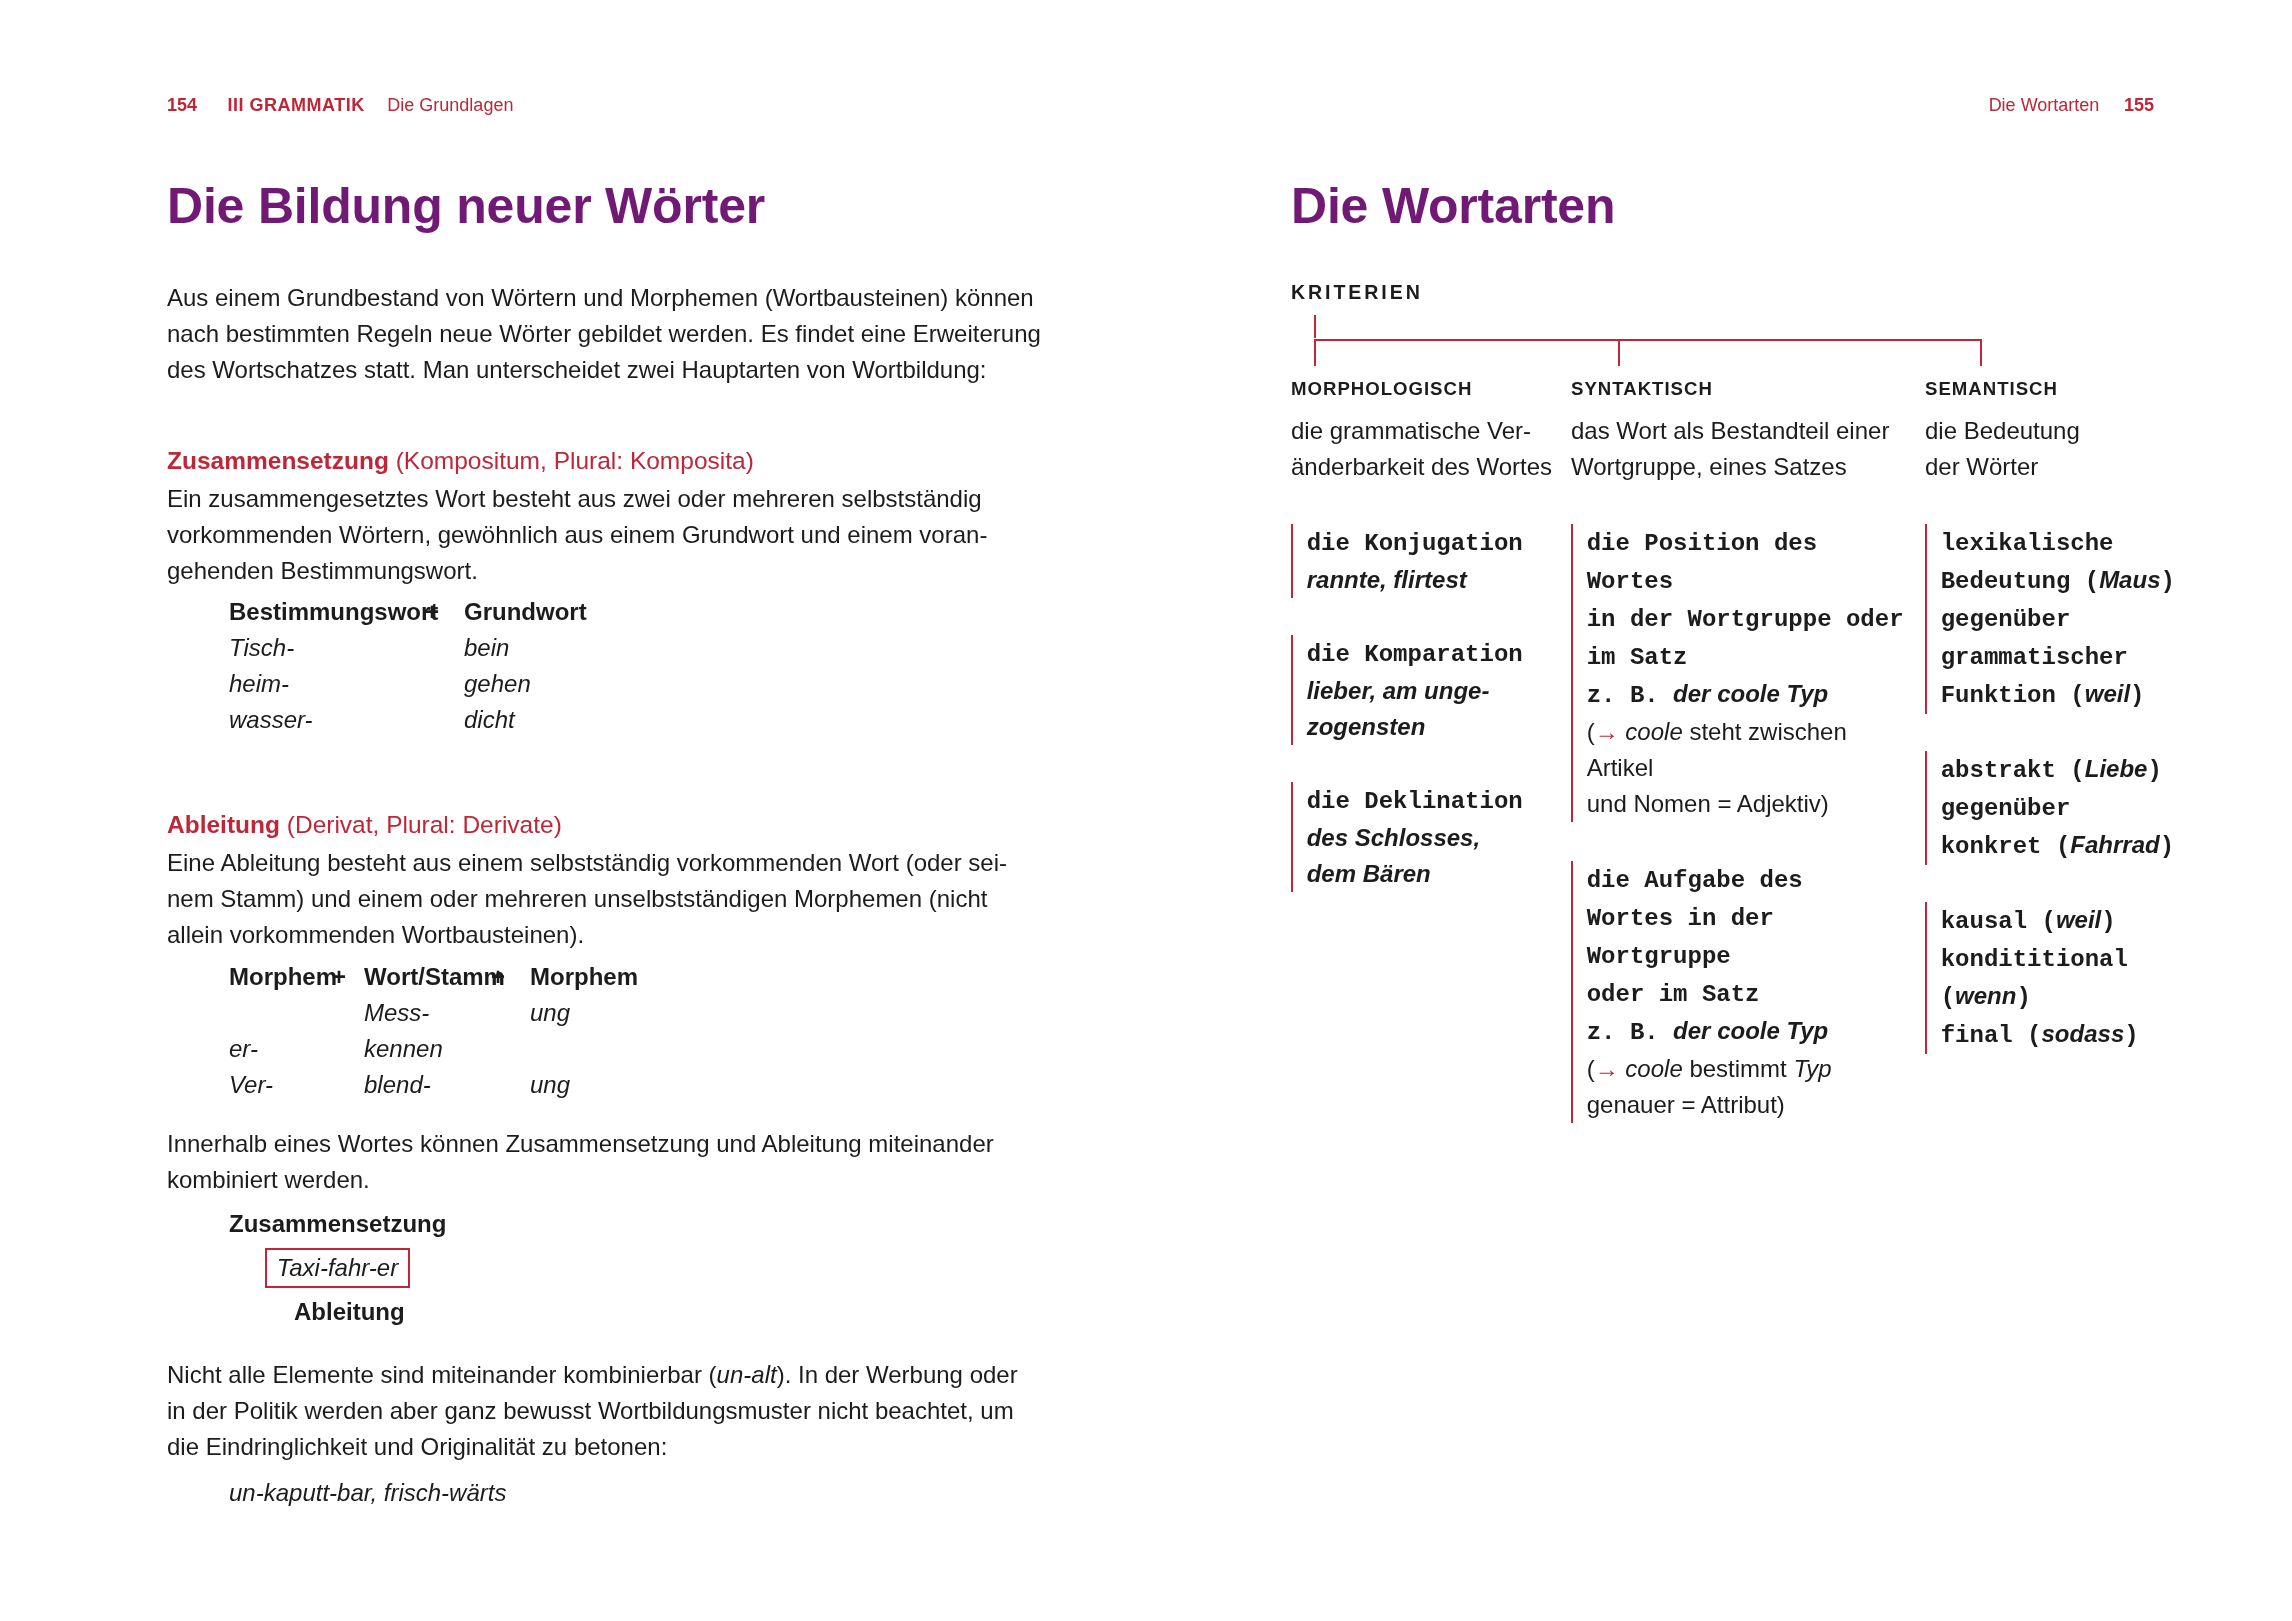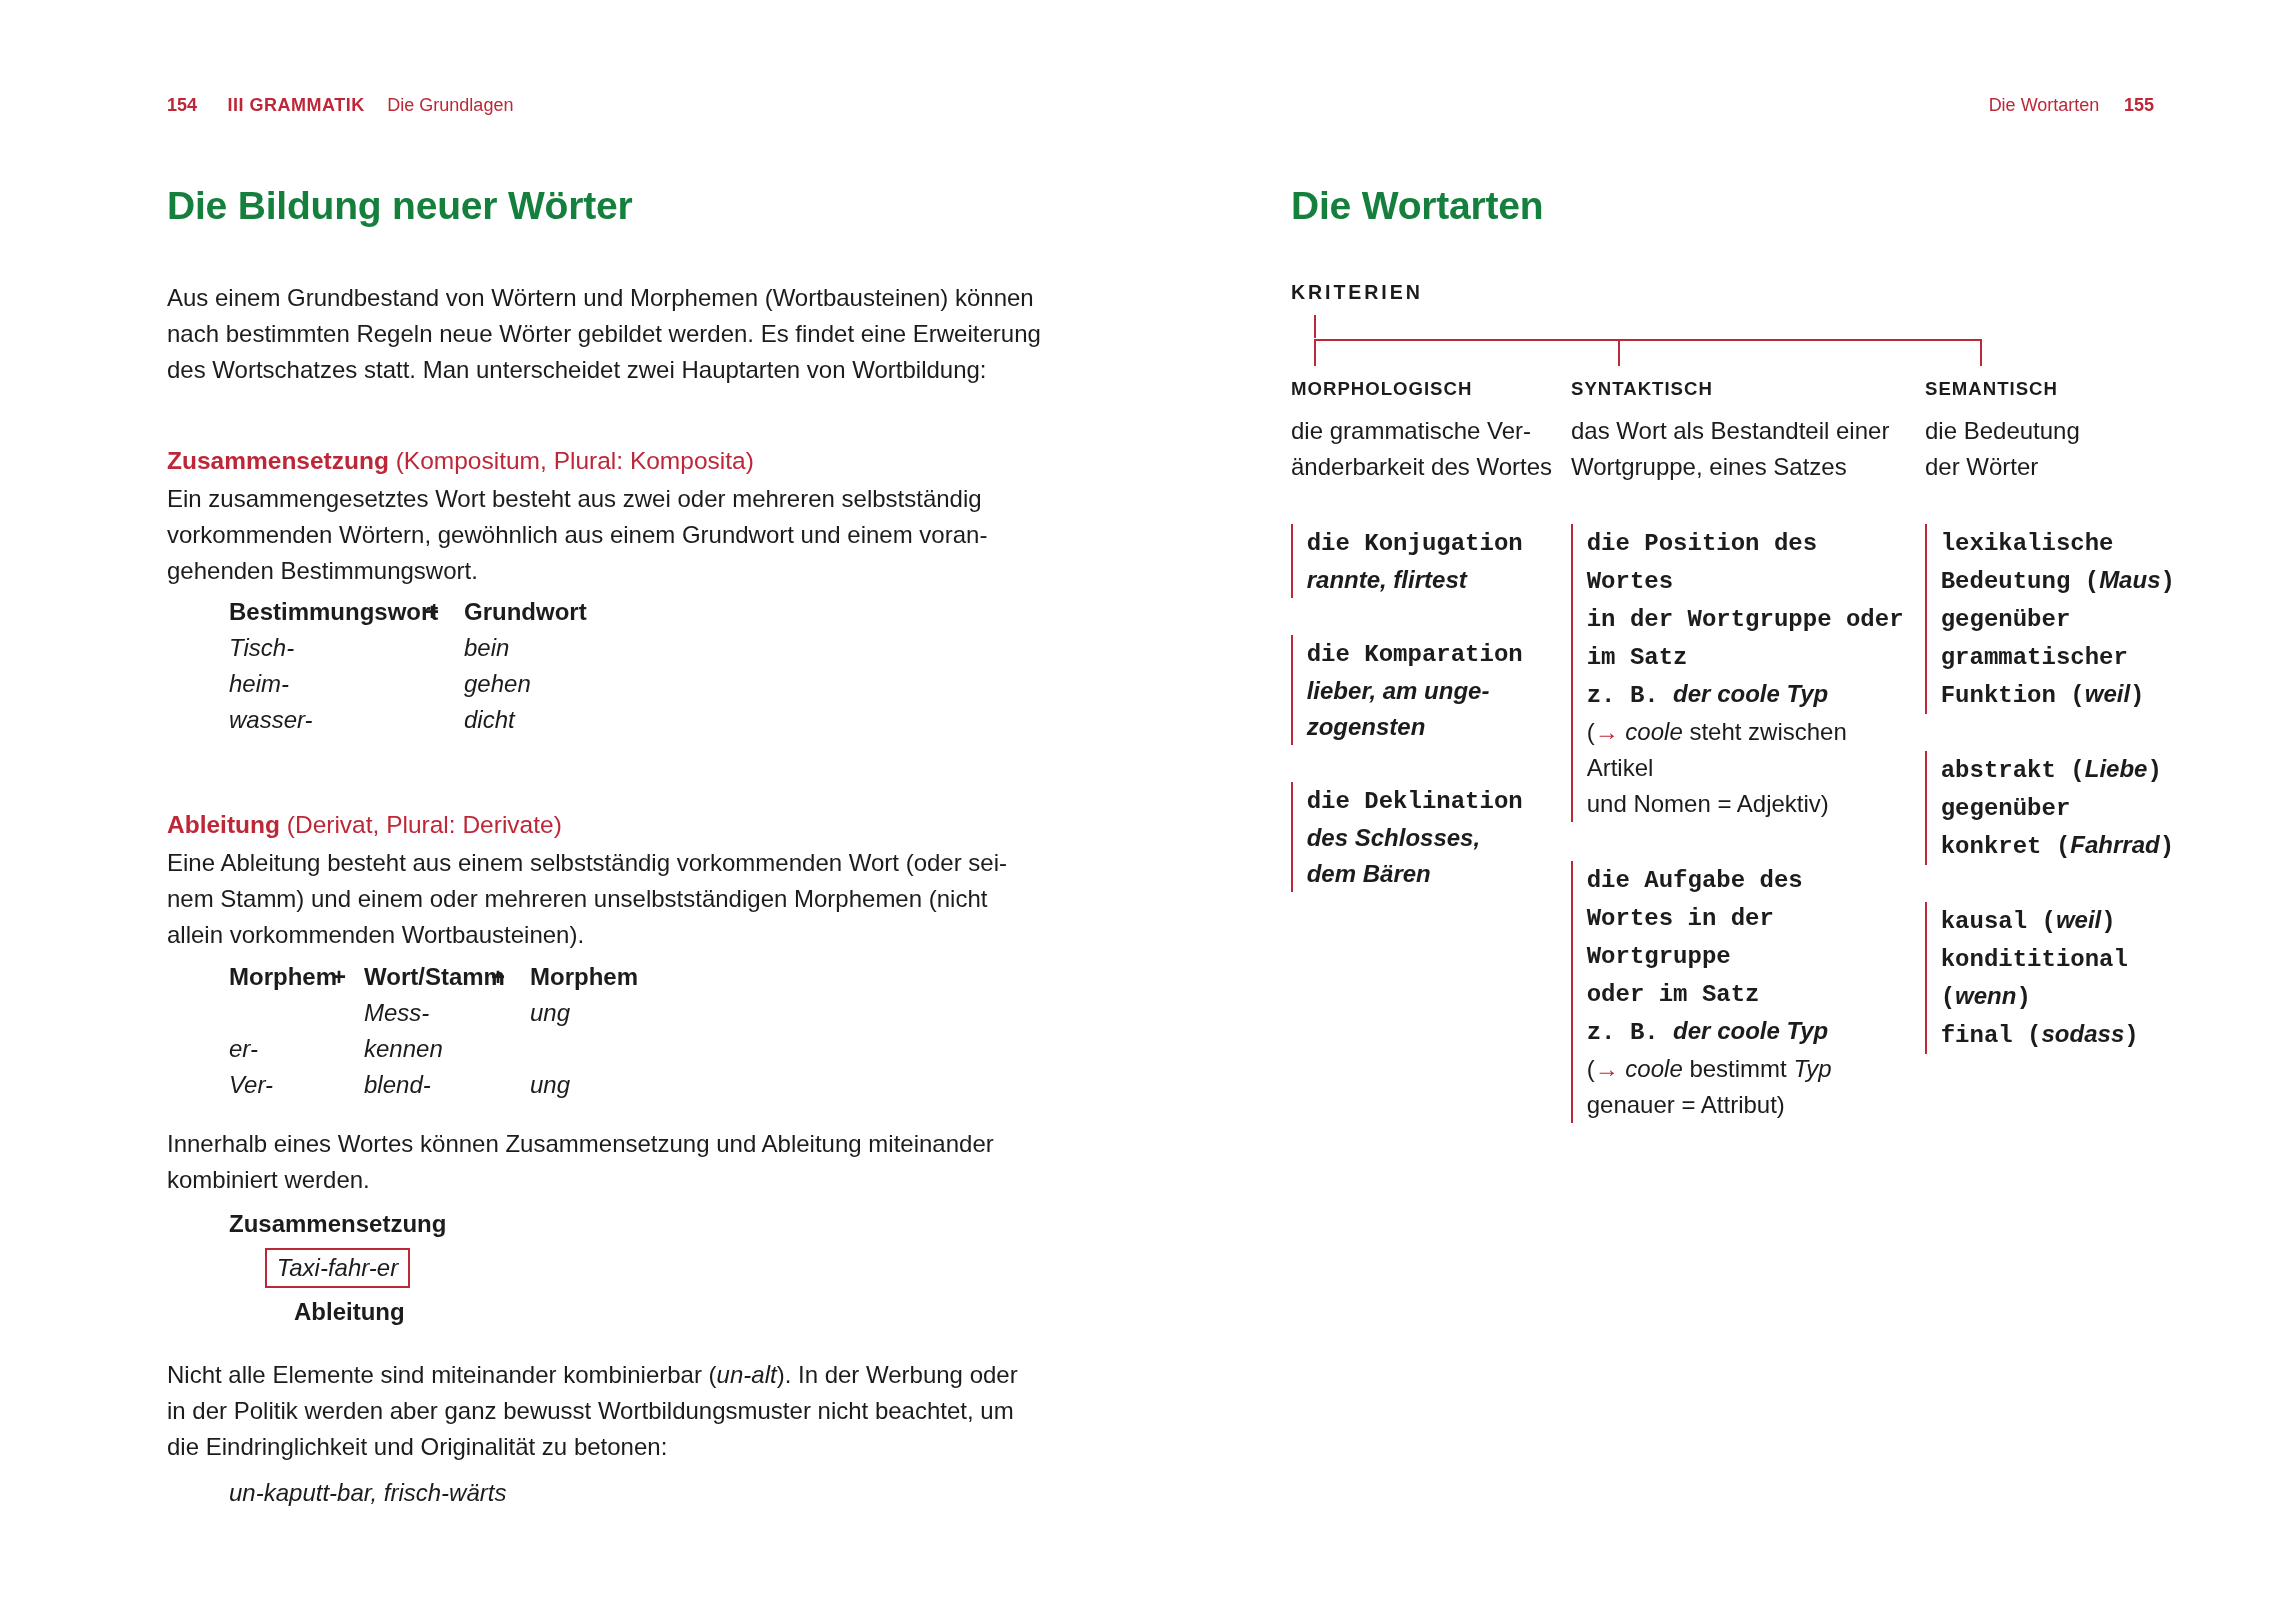--- a/index.html
+++ b/index.html
@@ -24,21 +24,21 @@
     height:23.5px;margin-bottom:65px;
     font-size:18px;line-height:23.5px;color:var(--accent);
   }
   .running-header .pagenum{font-weight:bold;}
   .running-header .section{font-weight:bold;letter-spacing:0.5px;margin-left:25.5px;}
   .running-header .subsection{margin-left:17.6px;}
   .running-header.right{text-align:right;}
   .running-header.right .chapter{margin-right:19.6px;}
 
   h1.page-title{
-    font-size:39px;line-height:46px;color:#15803d;
+    font-size:50px;line-height:46px;color:#701a75;
     margin-bottom:35px;letter-spacing:-0.2px;
   }
   .page-left h1.page-title{margin-bottom:51px;}
 
   .lines{white-space:pre-line;}
   .b{font-weight:bold;}
   .i{font-style:italic;}
   .rt-b{font-weight:bold;font-family:Liberation Mono, monospace;}
   .rt-i{font-style:italic;}
   .rt-bi{font-weight:bold;font-style:italic;}

